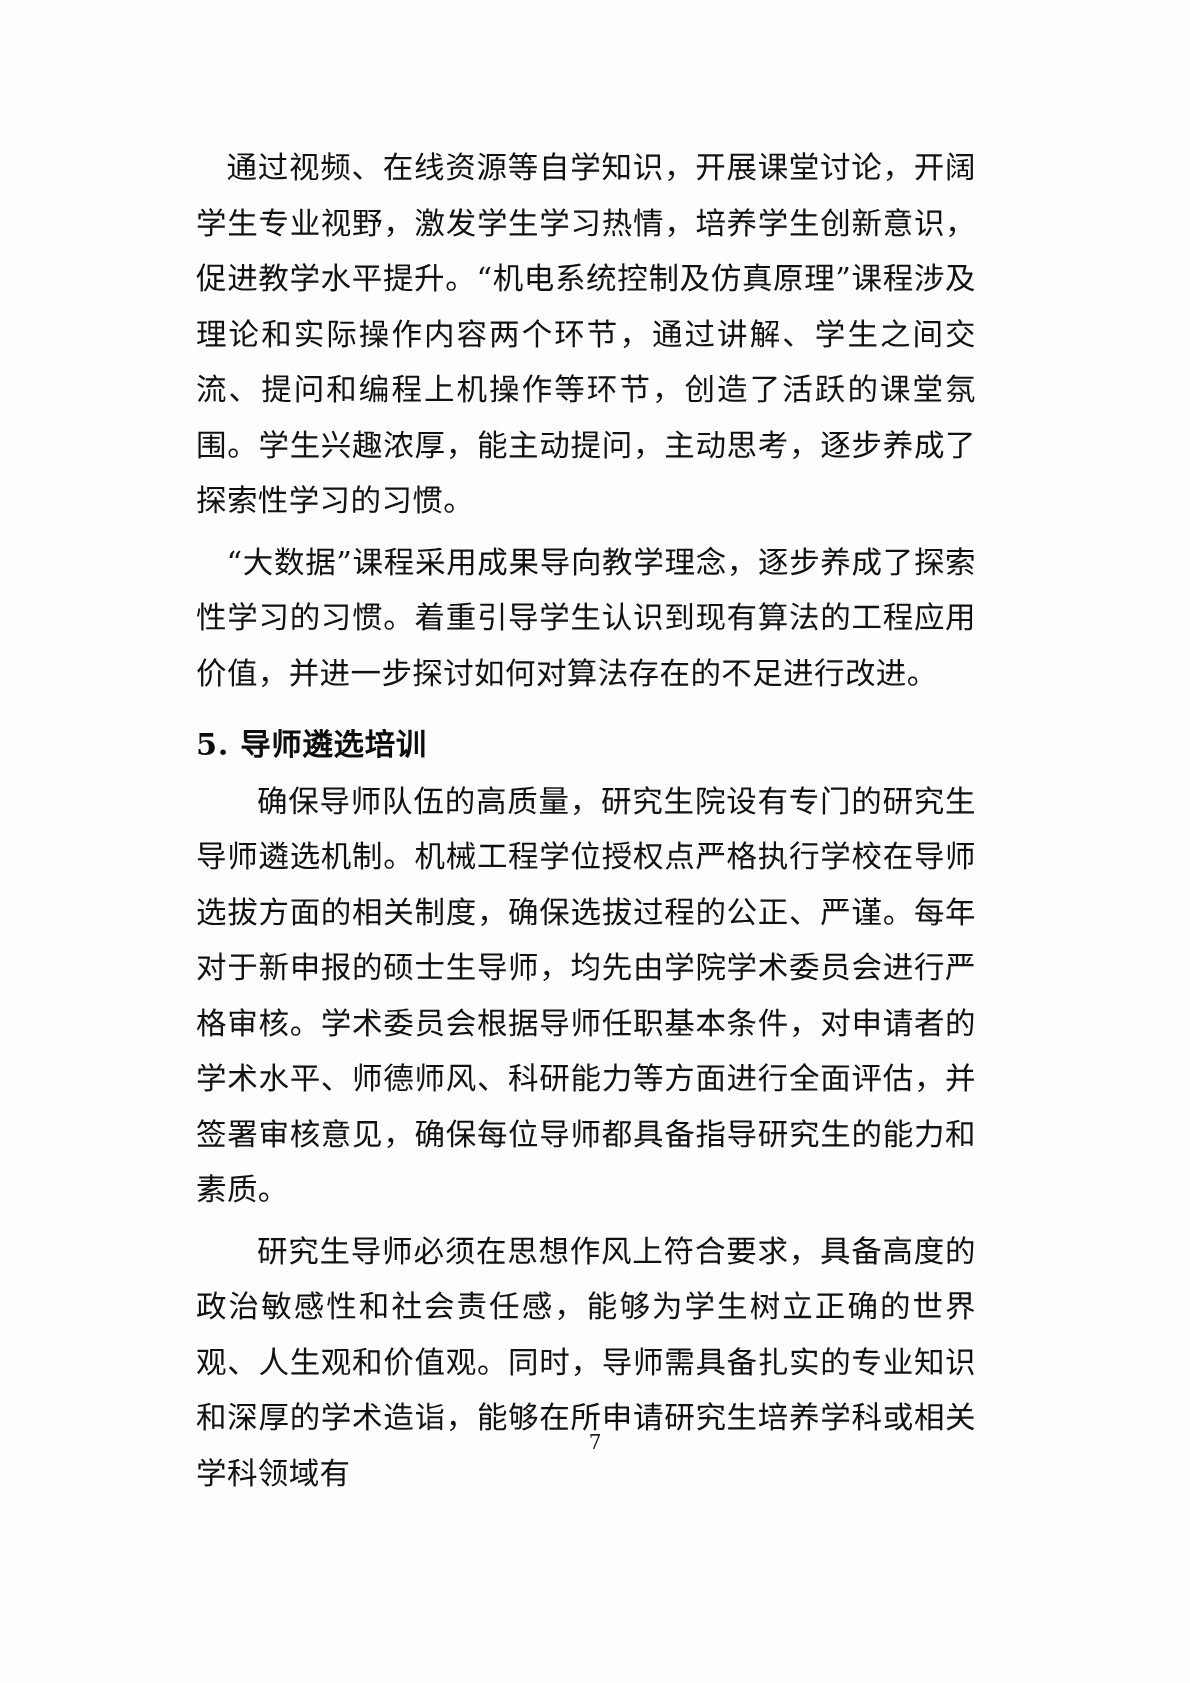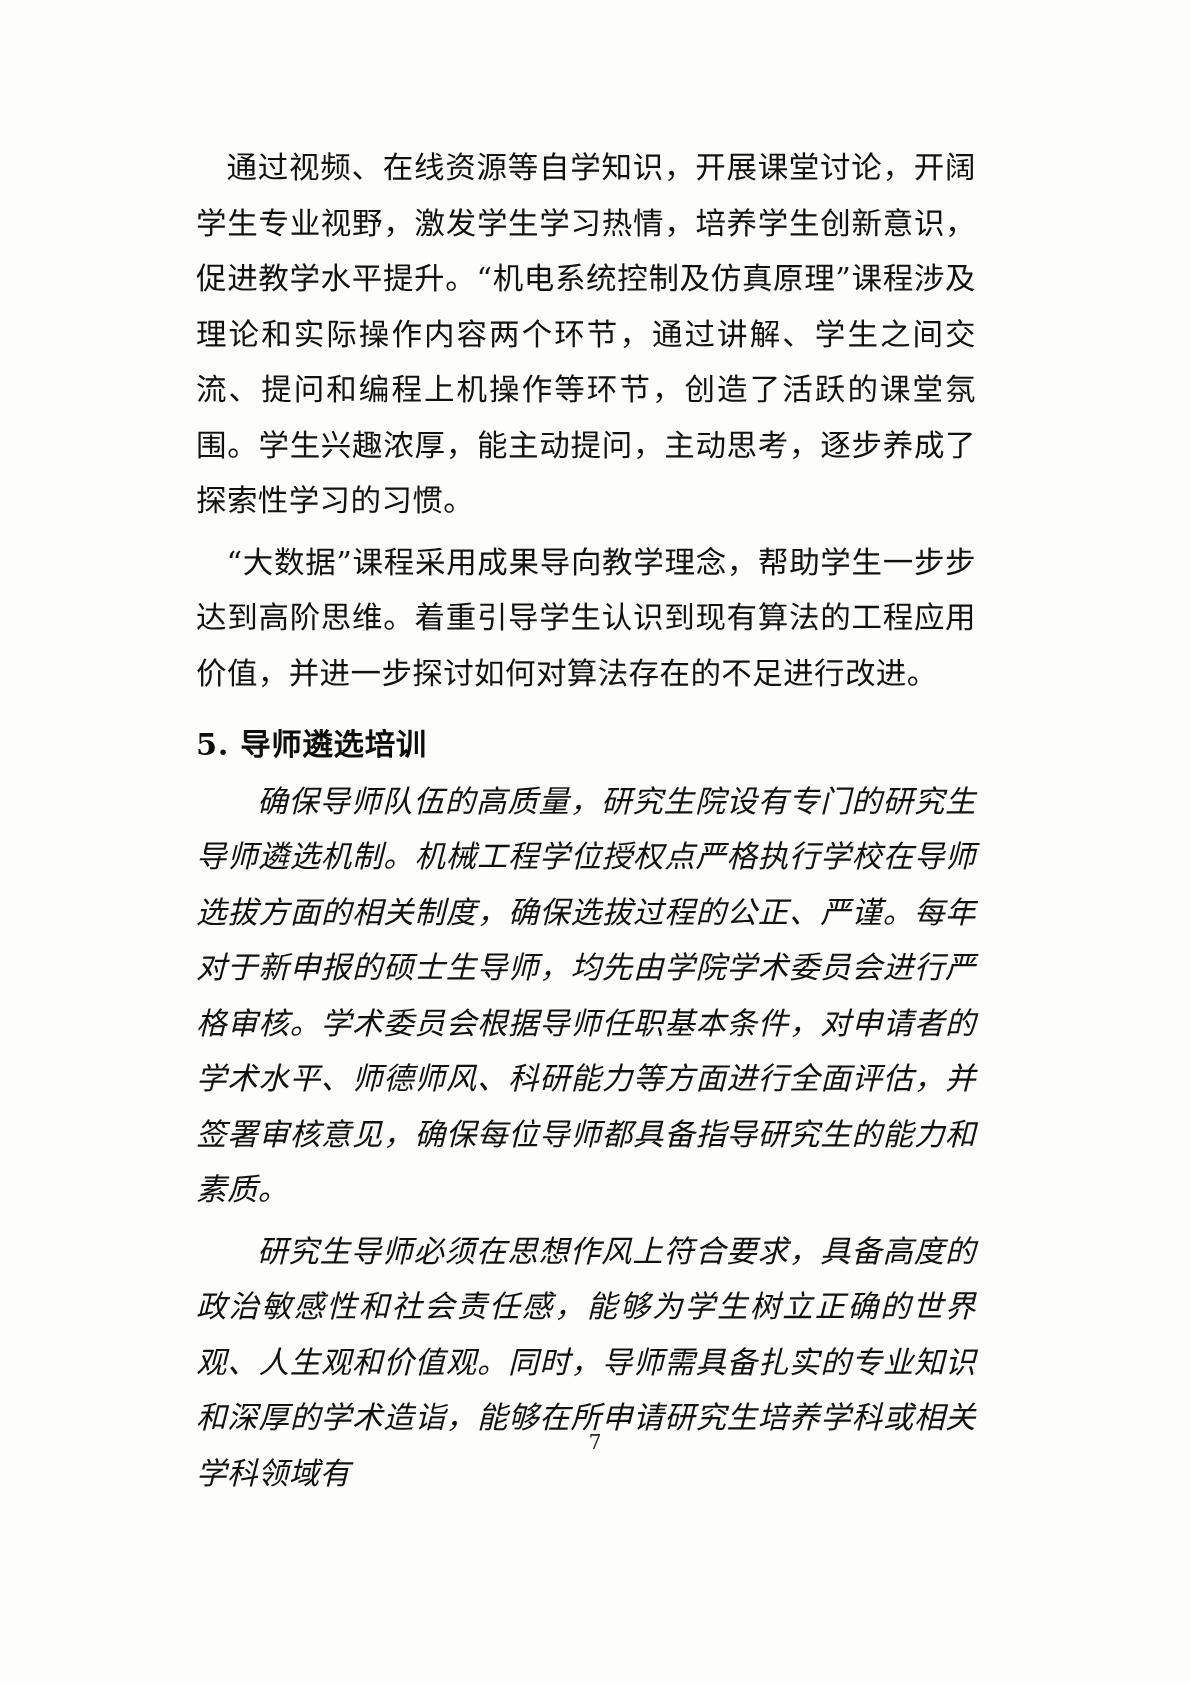--- a/index.html
+++ b/index.html
@@ -32,21 +32,20 @@
     margin: 0;
     font-size: 30.5px;
     line-height: 1.82;
     text-align: justify;
     text-justify: inter-ideograph;
     letter-spacing: 0.4px;
     color: #111111;
   }
   p.para.indent {
     text-indent: 2em;
-    font-style: italic;
   }
   p.para.hanging {
     text-indent: 1em;
   }
   h2.heading {
     margin: 16px 0 2px 0;
     font-size: 30.5px;
     line-height: 1.8;
     font-weight: bold;
     letter-spacing: 0.6px;
@@ -69,21 +68,21 @@
 </head>
 <body>
 
 <div class="page">
   <div class="content">
 
     <p class="para hanging">通过视频、在线资源等自学知识，开展课堂讨论，开阔学生专业视野，激发学生学习热情，培养学生创新意识，促进教学水平提升。“机电系统控制及仿真原理”课程涉及理论和实际操作内容两个环节，通过讲解、学生之间交流、提问和编程上机操作等环节，创造了活跃的课堂氛围。学生兴趣浓厚，能主动提问，主动思考，逐步养成了探索性学习的习惯。</p>
 
     <div class="block-gap"></div>
 
-    <p class="para hanging">“大数据”课程采用成果导向教学理念，帮助学生一步步达到高阶思维。着重引导学生认识到现有算法的工程应用价值，并进一步探讨如何对算法存在的不足进行改进。</p>
+    <p class="para hanging">“大数据”课程采用成果导向教学理念，逐步养成了探索性学习的习惯。着重引导学生认识到现有算法的工程应用价值，并进一步探讨如何对算法存在的不足进行改进。</p>
 
     <h2 class="heading">5. 导师遴选培训</h2>
 
     <p class="para indent">确保导师队伍的高质量，研究生院设有专门的研究生导师遴选机制。机械工程学位授权点严格执行学校在导师选拔方面的相关制度，确保选拔过程的公正、严谨。每年对于新申报的硕士生导师，均先由学院学术委员会进行严格审核。学术委员会根据导师任职基本条件，对申请者的学术水平、师德师风、科研能力等方面进行全面评估，并签署审核意见，确保每位导师都具备指导研究生的能力和素质。</p>
 
     <div class="block-gap"></div>
 
     <p class="para indent">研究生导师必须在思想作风上符合要求，具备高度的政治敏感性和社会责任感，能够为学生树立正确的世界观、人生观和价值观。同时，导师需具备扎实的专业知识和深厚的学术造诣，能够在所申请研究生培养学科或相关学科领域有</p>
 
   </div>

